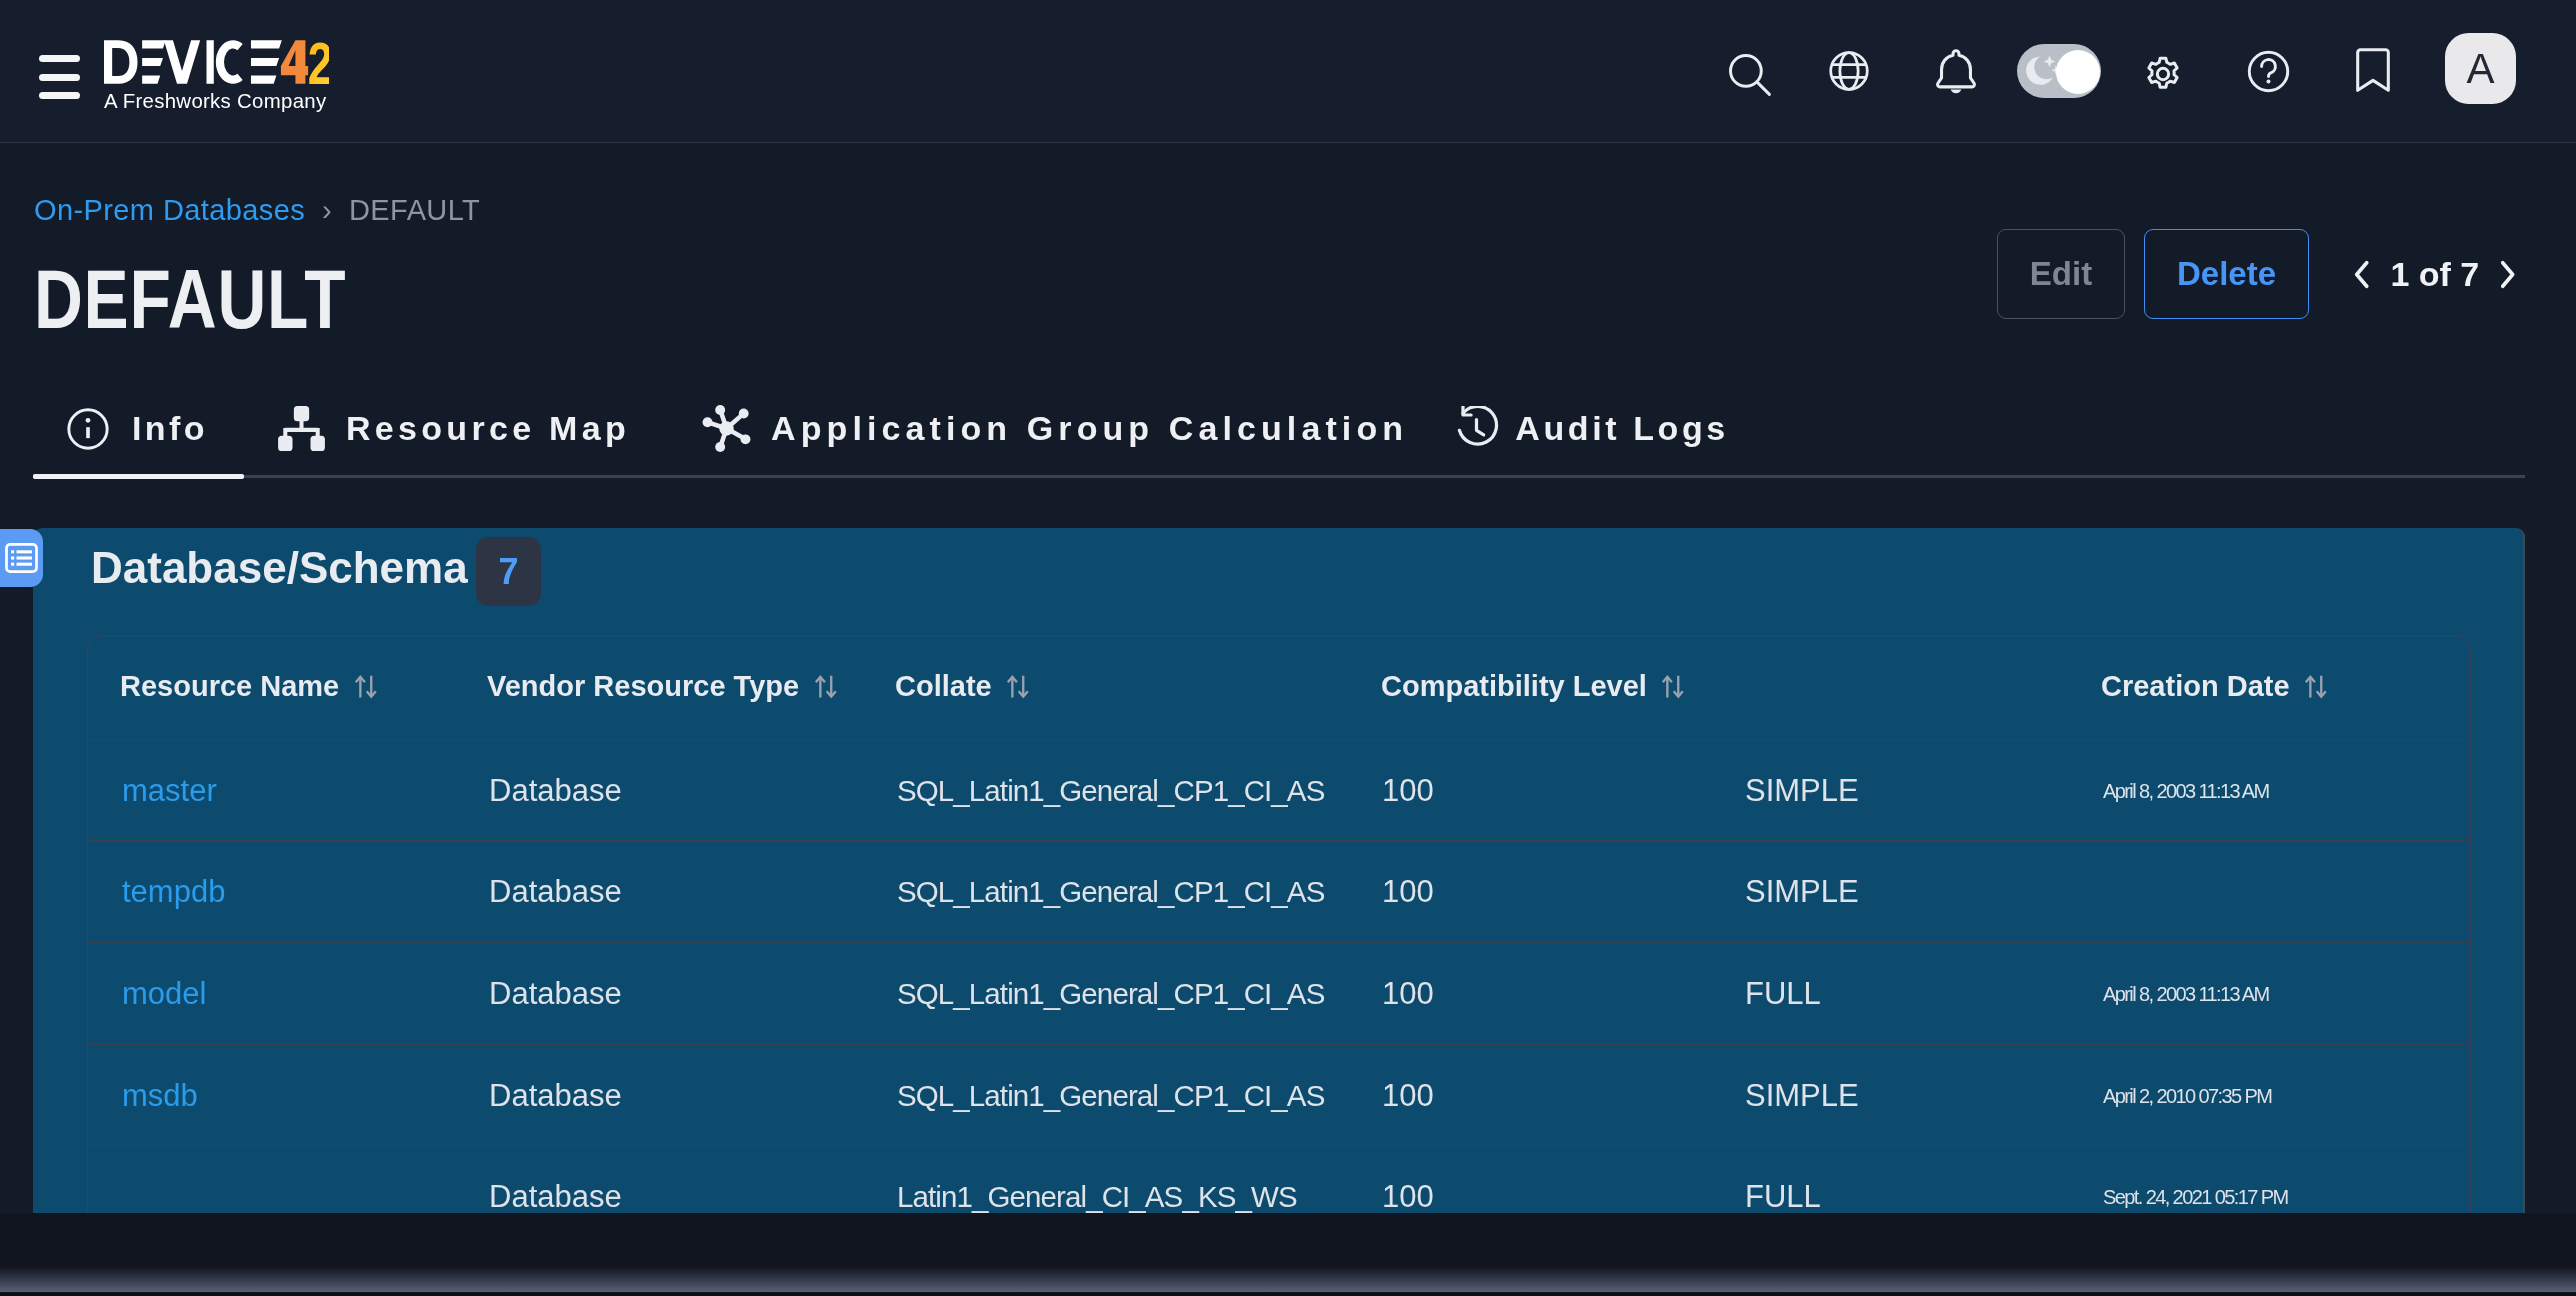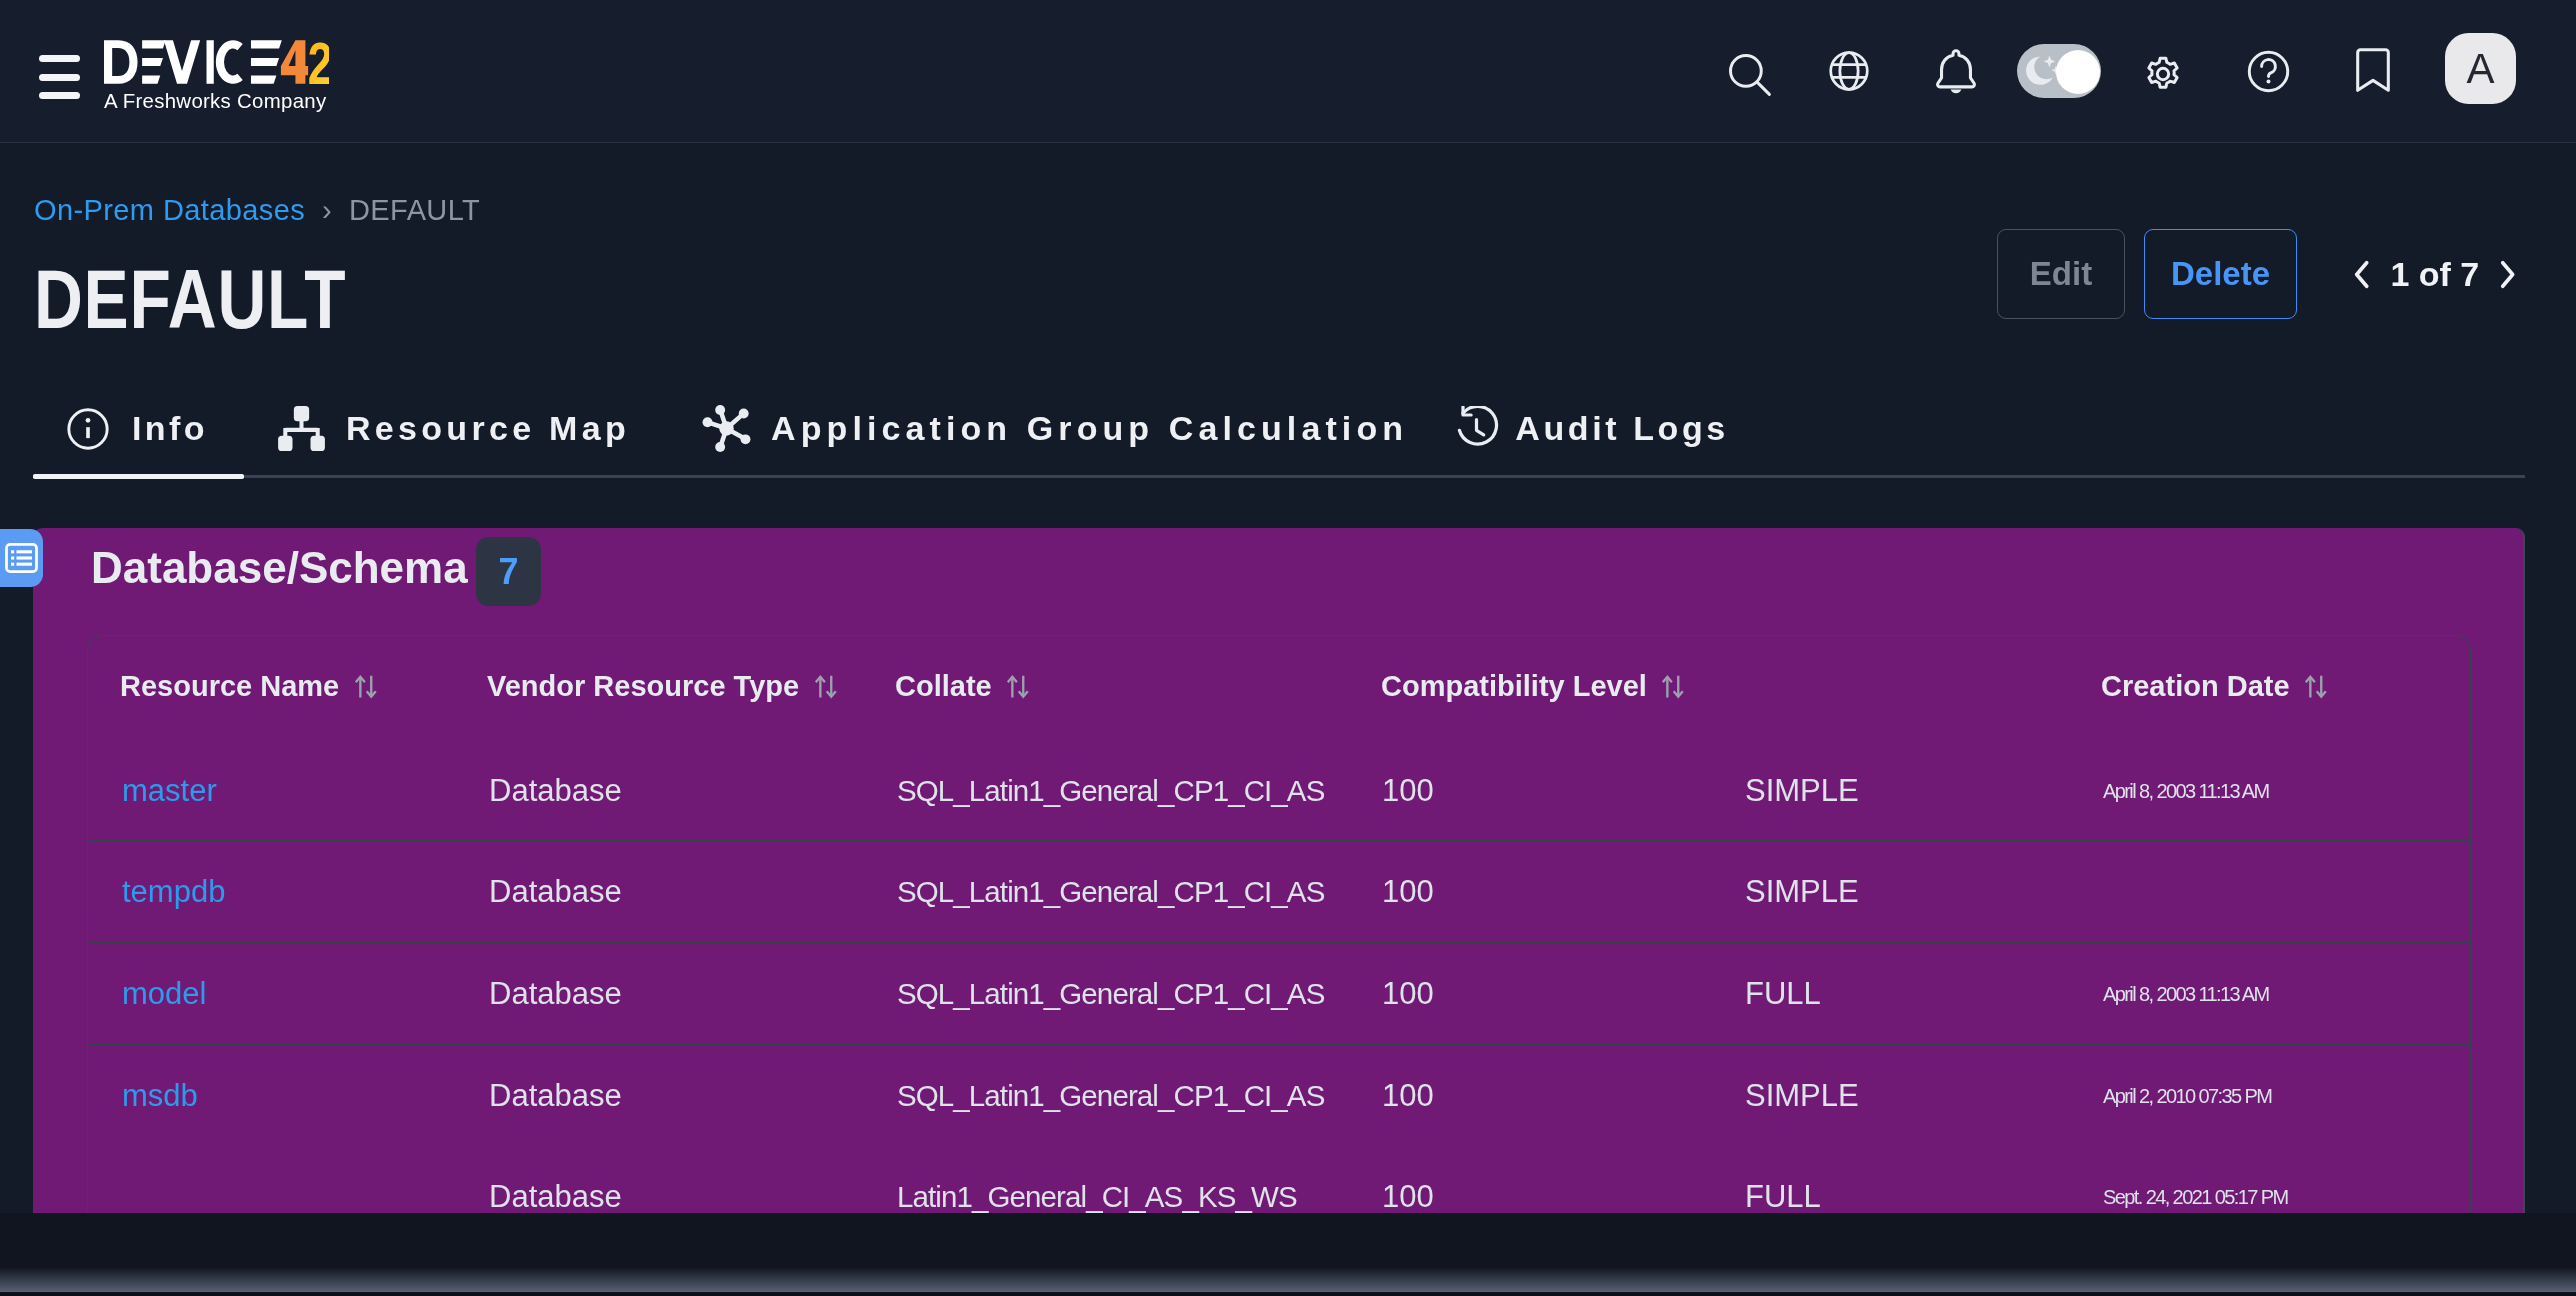--- a/index.html
+++ b/index.html
@@ -14,36 +14,36 @@
 
   
   #content { position:absolute; left:0; top:143px; width:2576px; height:1070px; background:#131a28; }
 
   #crumb { position:absolute; left:34px; top:194px; font-size:29px; color:#8d95a3; letter-spacing:0.4px; }
   #h1 { position:absolute; left:34px; top:251px; font-size:84px; font-weight:bold; color:#edeff3; letter-spacing:0.9px; transform:scaleX(0.806); transform-origin:0 50%; }
 
   .btn { position:absolute; top:229px; height:90px; border-radius:9px; font-size:33px; font-weight:bold;
          display:flex; align-items:center; justify-content:center; }
   #btn-edit { left:1997px; width:128px; border:1.8px solid #4a5261; color:#7e8694; }
-  #btn-del  { left:2144px; width:153px; border:1.8px solid #3f8df5; color:#4596f7; }
+  #btn-del  { left:2144px; width:165px; border:1.8px solid #3f8df5; color:#4596f7; }
   #pager { position:absolute; left:2354px; top:229px; width:182px; height:90px; display:flex; align-items:center;
            color:#f0f2f5; font-size:34px; font-weight:bold; gap:21px; }
 
   
   .tab { position:absolute; top:403px; height:51px; display:flex; align-items:center;
          color:#eef0f4; font-size:34px; font-weight:bold;text-align:center; }
   #tab1 span { margin-left:23px; letter-spacing:3.4px; }
   #tab2 span { margin-left:21px; letter-spacing:4.3px; }
   #tab3 span { margin-left:19px; letter-spacing:5.1px; }
   #tab4 span { margin-left:16.3px; letter-spacing:3.6px; }
   #tabline  { position:absolute; left:33px; top:475px; width:2492px; height:2.7px; background:#3a4150; }
   #tabline2 { position:absolute; left:33px; top:474px; width:211px; height:5.4px; background:#f0f2f5; border-radius:1.8px; }
 
   
-  #card { position:absolute; left:33px; top:528px; width:2492px; height:685px; background:#701a75;
+  #card { position:absolute; left:33px; top:528px; width:2492px; height:685px; background:#0c4a6e;
           border-radius:9px 9px 0 0; border-right:2.7px solid #3e4654; overflow:hidden; }
   #bluetab { position:absolute; left:-12.7px; top:529px; width:56px; height:58px; background:#5b9bf3; border-radius:12.7px; }
   #cardtitle { position:absolute; left:58px; top:15.4px; font-size:44px; font-weight:bold; color:#e8ebf0; }
   #badge { position:absolute; left:443px; top:9px; width:65px; height:69px; background:#2d3544; border-radius:12.7px;
            color:#4f9df8; font-size:36px; font-weight:bold; display:flex; align-items:center; justify-content:center; }
 
   
   #tbl { position:absolute; left:54px; top:107px; width:2384px; height:617px; overflow:hidden;
          border:1.8px solid #3a4353; border-radius:14.5px; }
   .hcell { position:absolute; top:0; height:101px; display:flex; align-items:center; gap:14.5px;

